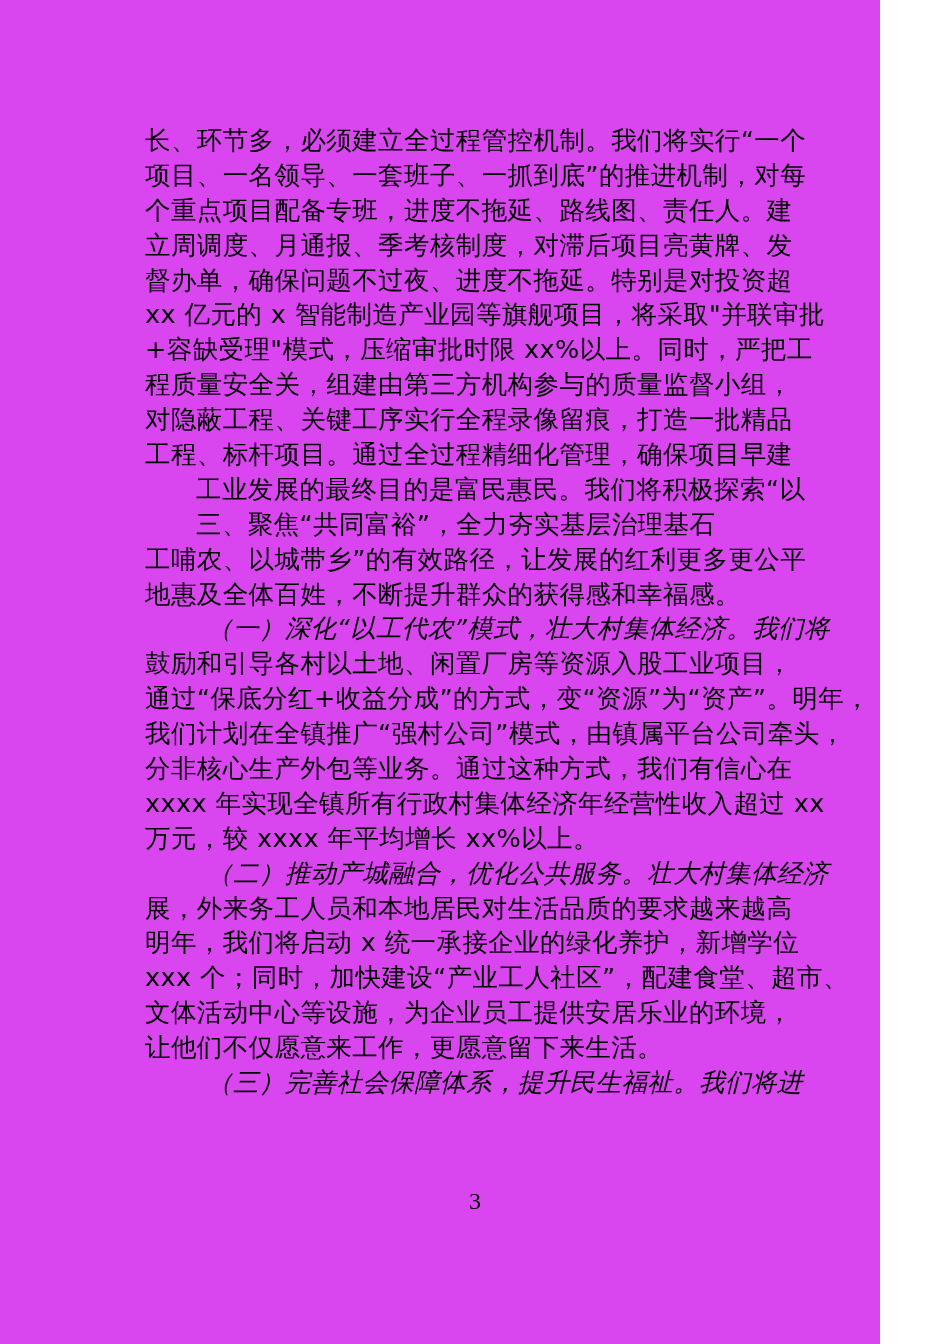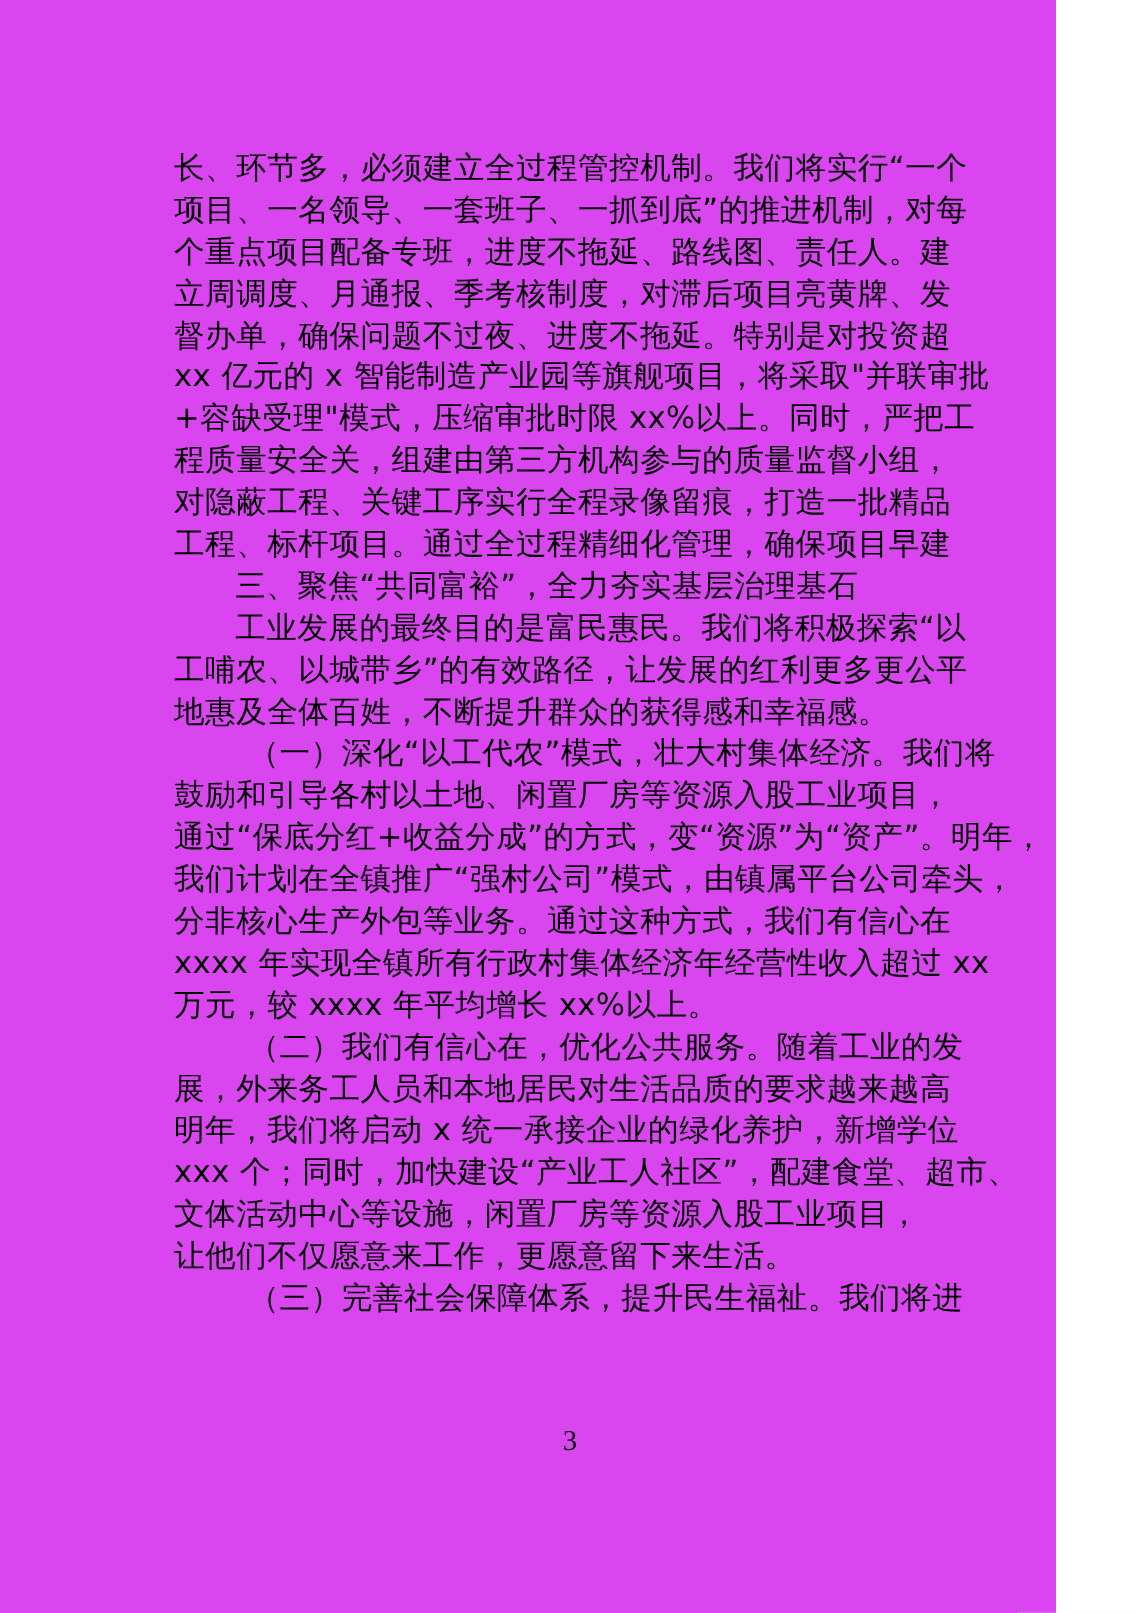--- a/index.html
+++ b/index.html
@@ -2,53 +2,53 @@
 <html><head>
   <meta charset="utf-8">
   <style>
     html, body { margin: 0; padding: 0; background: #ffffff; }
     body { width: 950px; height: 1344px; position: relative; overflow: hidden;
            font-family: "DejaVu Sans", "Liberation Serif", sans-serif; color: #000; }
     .page { position: absolute; left: 0; top: 0; width: 880px; height: 1344px; background: #d946ef; }
     .text-body { position: absolute; left: 145px; top: 123px; width: 700px; }
     .line { height: 34.9px; line-height: 34.9px; font-size: 25.5px; white-space: nowrap; letter-spacing: 0.4px; }
     .indent1 { padding-left: 51px; }
-    .indent2 { padding-left: 62px; }
+    .indent2 { padding-left: 62px; font-style: italic; }
     .heading { padding-left: 51px; }
     .page-number { position: absolute; top: 1186px; left: 0; width: 950px; text-align: center;
                    font-family: "Liberation Serif", serif; font-size: 24px; line-height: 30px; }
   </style>
 </head>
 <body>
 
 <div class="page">
   <div class="text-body">
     <div class="line">长、环节多，必须建立全过程管控机制。我们将实行“一个</div>
     <div class="line">项目、一名领导、一套班子、一抓到底”的推进机制，对每</div>
     <div class="line">个重点项目配备专班，进度不拖延、路线图、责任人。建</div>
     <div class="line">立周调度、月通报、季考核制度，对滞后项目亮黄牌、发</div>
     <div class="line">督办单，确保问题不过夜、进度不拖延。特别是对投资超</div>
     <div class="line">xx 亿元的 x 智能制造产业园等旗舰项目，将采取"并联审批</div>
     <div class="line">+容缺受理"模式，压缩审批时限 xx%以上。同时，严把工</div>
     <div class="line">程质量安全关，组建由第三方机构参与的质量监督小组，</div>
     <div class="line">对隐蔽工程、关键工序实行全程录像留痕，打造一批精品</div>
     <div class="line">工程、标杆项目。通过全过程精细化管理，确保项目早建</div>
+    <div class="line indent1">工业发展的最终目的是富民惠民。我们将积极探索“以</div>
     <div class="line heading">三、聚焦“共同富裕”，全力夯实基层治理基石</div>
-    <div class="line indent1">工业发展的最终目的是富民惠民。我们将积极探索“以</div>
     <div class="line">工哺农、以城带乡”的有效路径，让发展的红利更多更公平</div>
     <div class="line">地惠及全体百姓，不断提升群众的获得感和幸福感。</div>
     <div class="line indent2">（一）深化“以工代农”模式，壮大村集体经济。我们将</div>
     <div class="line">鼓励和引导各村以土地、闲置厂房等资源入股工业项目，</div>
     <div class="line">通过“保底分红+收益分成”的方式，变“资源”为“资产”。明年，</div>
     <div class="line">我们计划在全镇推广“强村公司”模式，由镇属平台公司牵头，</div>
     <div class="line">分非核心生产外包等业务。通过这种方式，我们有信心在</div>
     <div class="line">xxxx 年实现全镇所有行政村集体经济年经营性收入超过 xx</div>
     <div class="line">万元，较 xxxx 年平均增长 xx%以上。</div>
-    <div class="line indent2">（二）我们有信心在，优化公共服务。随着工业的发</div>
+    <div class="line indent2">（二）推动产城融合，优化公共服务。壮大村集体经济</div>
     <div class="line">展，外来务工人员和本地居民对生活品质的要求越来越高</div>
     <div class="line">明年，我们将启动 x 统一承接企业的绿化养护，新增学位</div>
     <div class="line">xxx 个；同时，加快建设“产业工人社区”，配建食堂、超市、</div>
-    <div class="line">文体活动中心等设施，闲置厂房等资源入股工业项目，</div>
+    <div class="line">文体活动中心等设施，为企业员工提供安居乐业的环境，</div>
     <div class="line">让他们不仅愿意来工作，更愿意留下来生活。</div>
     <div class="line indent2">（三）完善社会保障体系，提升民生福祉。我们将进</div>
   </div>
   <div class="page-number">3</div>
 </div>
 
 </body></html>

